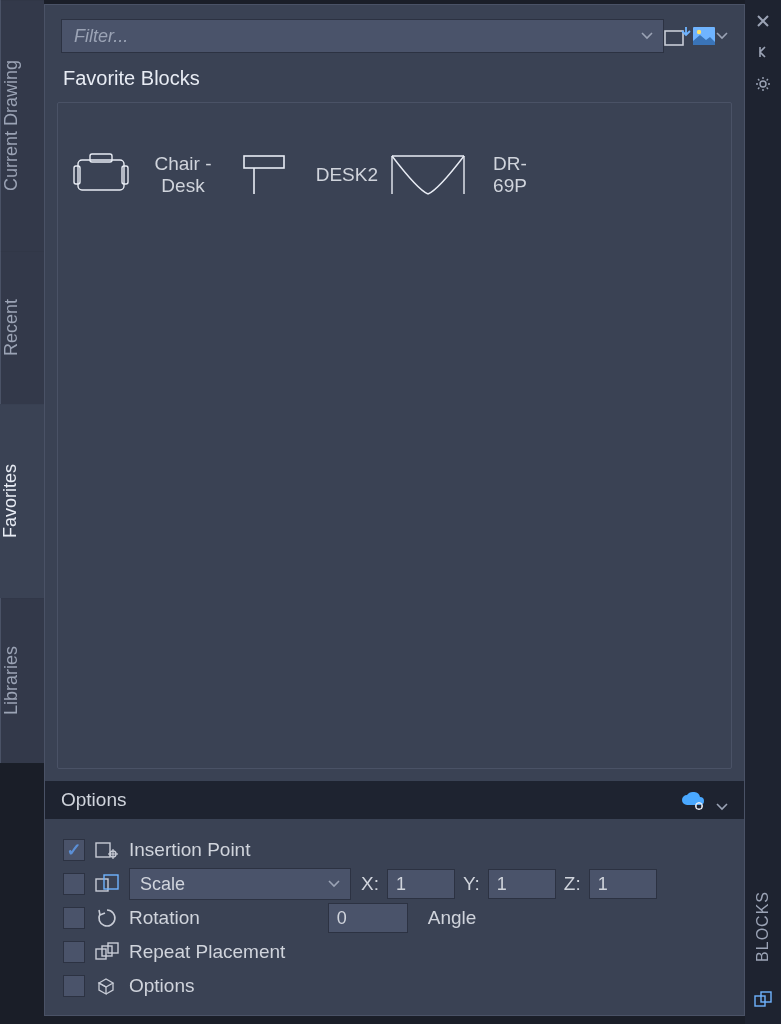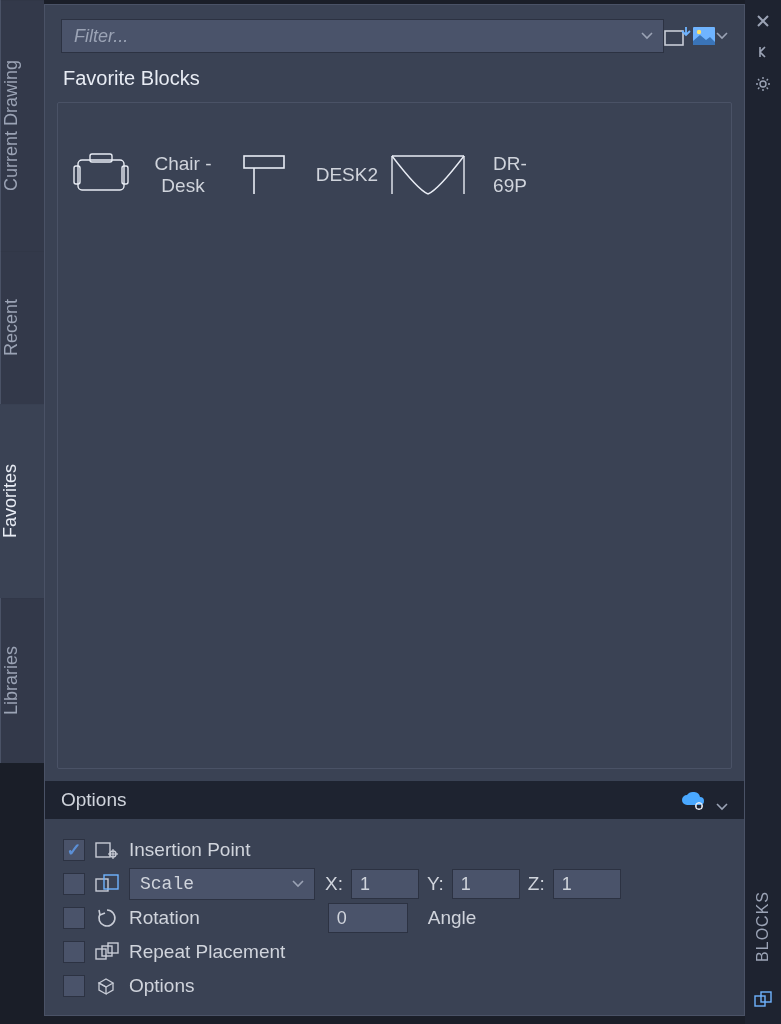--- a/index.html
+++ b/index.html
@@ -213,26 +213,25 @@
     display: flex;
     align-items: center;
     justify-content: center;
     flex-shrink: 0;
   }
   .opt-label { font-size: 19px; }
   .scale-select {
     background: var(--bg-input);
     border: 1px solid #2c3242;
     height: 32px;
-    width: 186px;
+    width: 222px;
     display: flex;
     align-items: center;
     padding: 0 10px;
     gap: 8px;
-    font-family: Liberation Mono, monospace;
   }
   .scale-select span { flex: 1; }
   .xyz-group {
     display: flex;
     align-items: center;
     gap: 8px;
   }
   .xyz-label { font-size: 19px; }
   .xyz-input {
     background: var(--bg-input);

